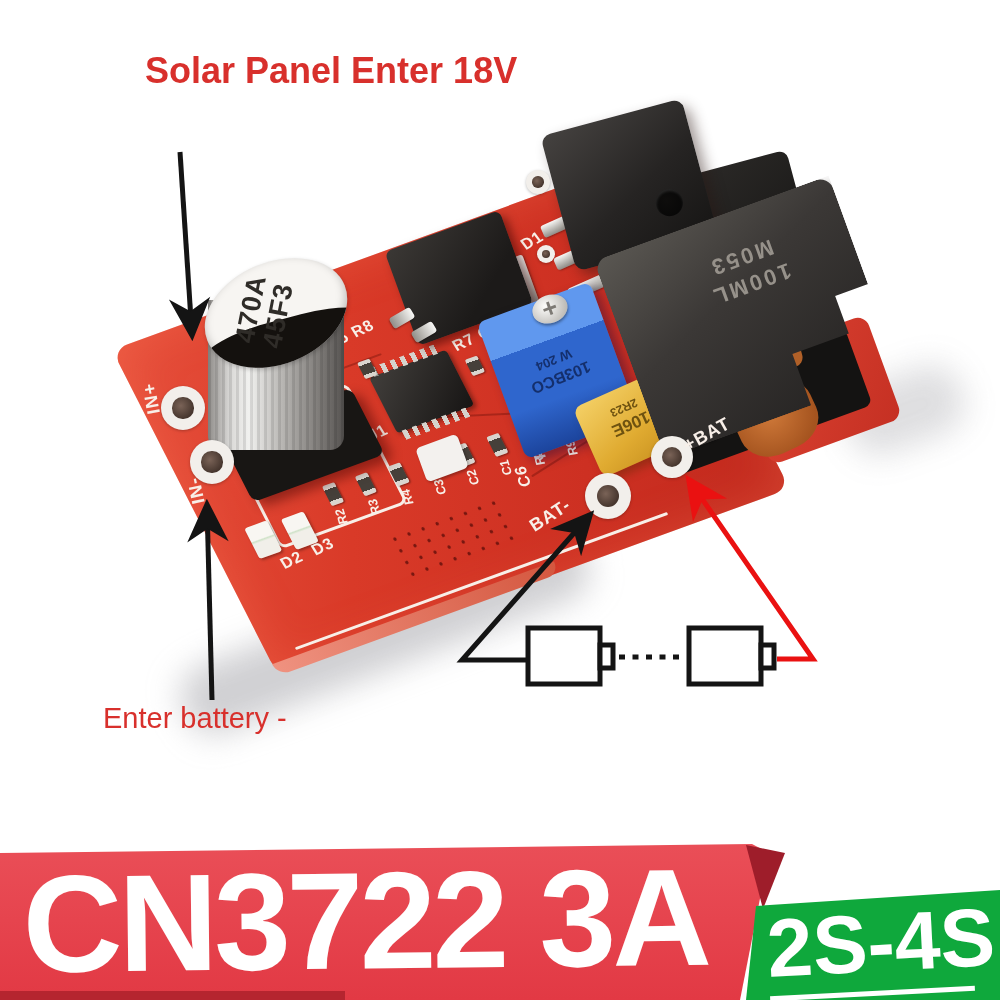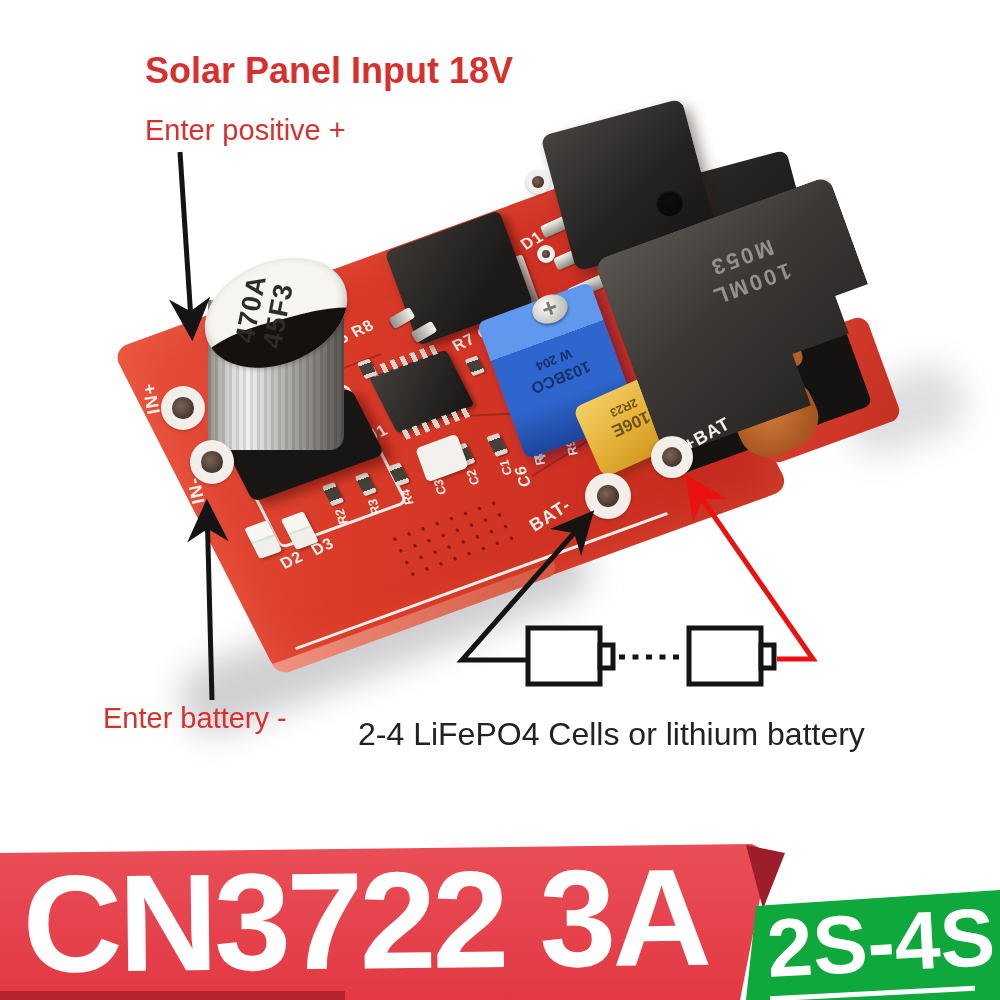--- a/index.html
+++ b/index.html
@@ -223,24 +223,22 @@
     </g>
     <g>
       <rect x="528" y="628" width="72" height="56" fill="#ffffff" stroke="#141414" stroke-width="5"></rect>
       <rect x="600" y="645" width="13" height="23" fill="#ffffff" stroke="#141414" stroke-width="5"></rect>
       <rect x="689" y="628" width="72" height="56" fill="#ffffff" stroke="#141414" stroke-width="5"></rect>
       <rect x="761" y="645" width="13" height="23" fill="#ffffff" stroke="#141414" stroke-width="5"></rect>
       <path d="M619,657 L682,657" stroke="#141414" stroke-width="5" stroke-dasharray="6 7.5"></path>
     </g>
   </svg>
 
-  <div class="abs ann" style="left:145px;top:50px;font-size:36px;z-index:7;">Solar Panel Input 18V</div>
-  <div class="abs ann" style="left:145px;top:114px;font-size:29px;font-weight:500;z-index:7;">Enter positive +</div>
+  <div class="abs ann" style="left:145px;top:50px;font-size:36px;z-index:7;">Solar Panel Enter 18V</div>
   <div class="abs ann" style="left:103px;top:702px;font-size:29px;font-weight:500;z-index:7;">Enter battery -</div>
-  <div class="abs" style="left:358px;top:716px;font-size:32px;color:#222;z-index:7;">2-4 LiFePO4 Cells or lithium battery</div>
 
   <div class="abs" style="left:0;top:840px;width:800px;height:160px;z-index:8;
               background:linear-gradient(180deg,#ea4f58,#e23944);
               clip-path:polygon(0 13px,752px 4px,769px 13px,740px 160px,0 160px);"></div>
   <div class="abs" style="left:741px;top:845px;width:44px;height:64px;z-index:8;background:#9e1d2a;
               clip-path:polygon(5px 0,44px 8px,22px 64px);"></div>
   <div class="abs" style="left:0;top:991px;width:345px;height:9px;background:#b5252f;z-index:10;"></div>
   <div class="abs" style="left:22px;top:855px;width:740px;z-index:9;color:#fff;font-weight:700;font-size:138px;
               letter-spacing:-4px;line-height:1;transform:rotate(-0.6deg);transform-origin:left top;">CN3722 3A</div>
   <div class="abs" style="left:742px;top:888px;width:258px;height:112px;z-index:8;background:#0fa83c;

